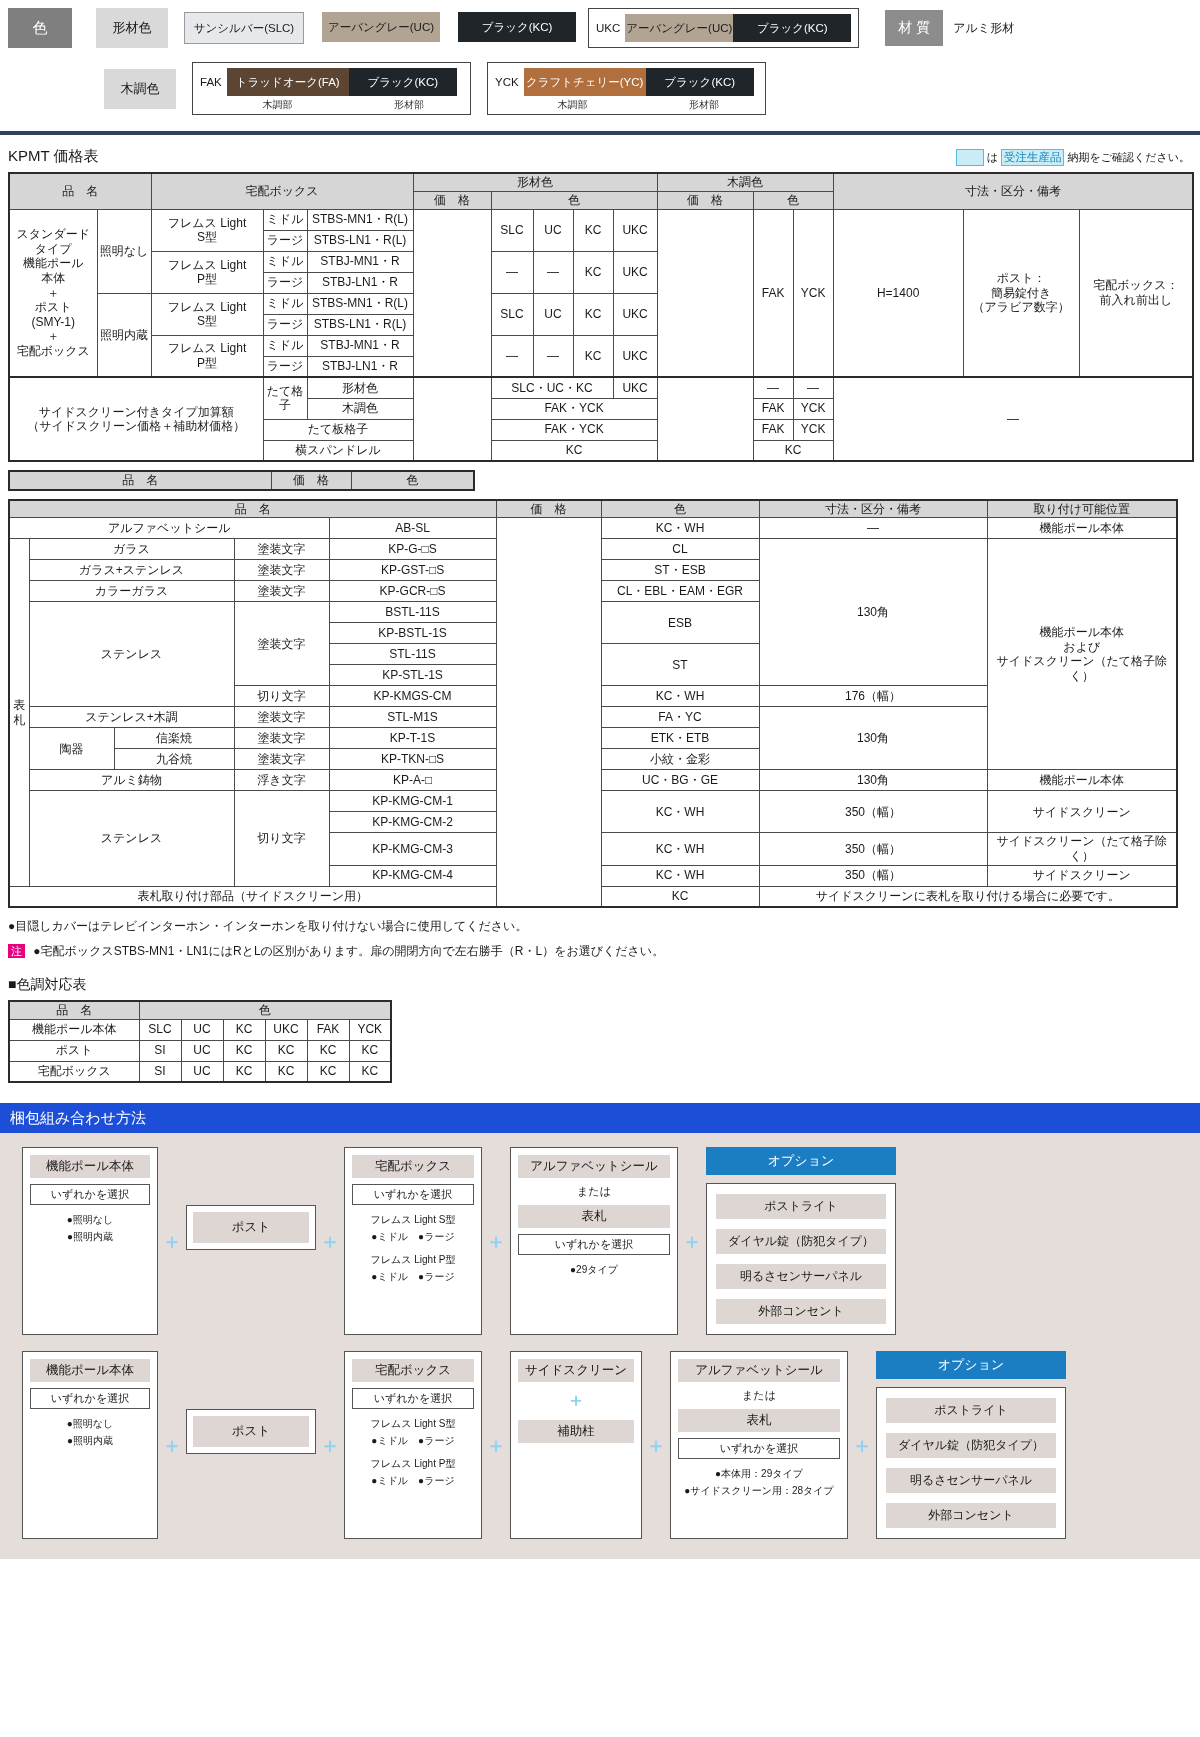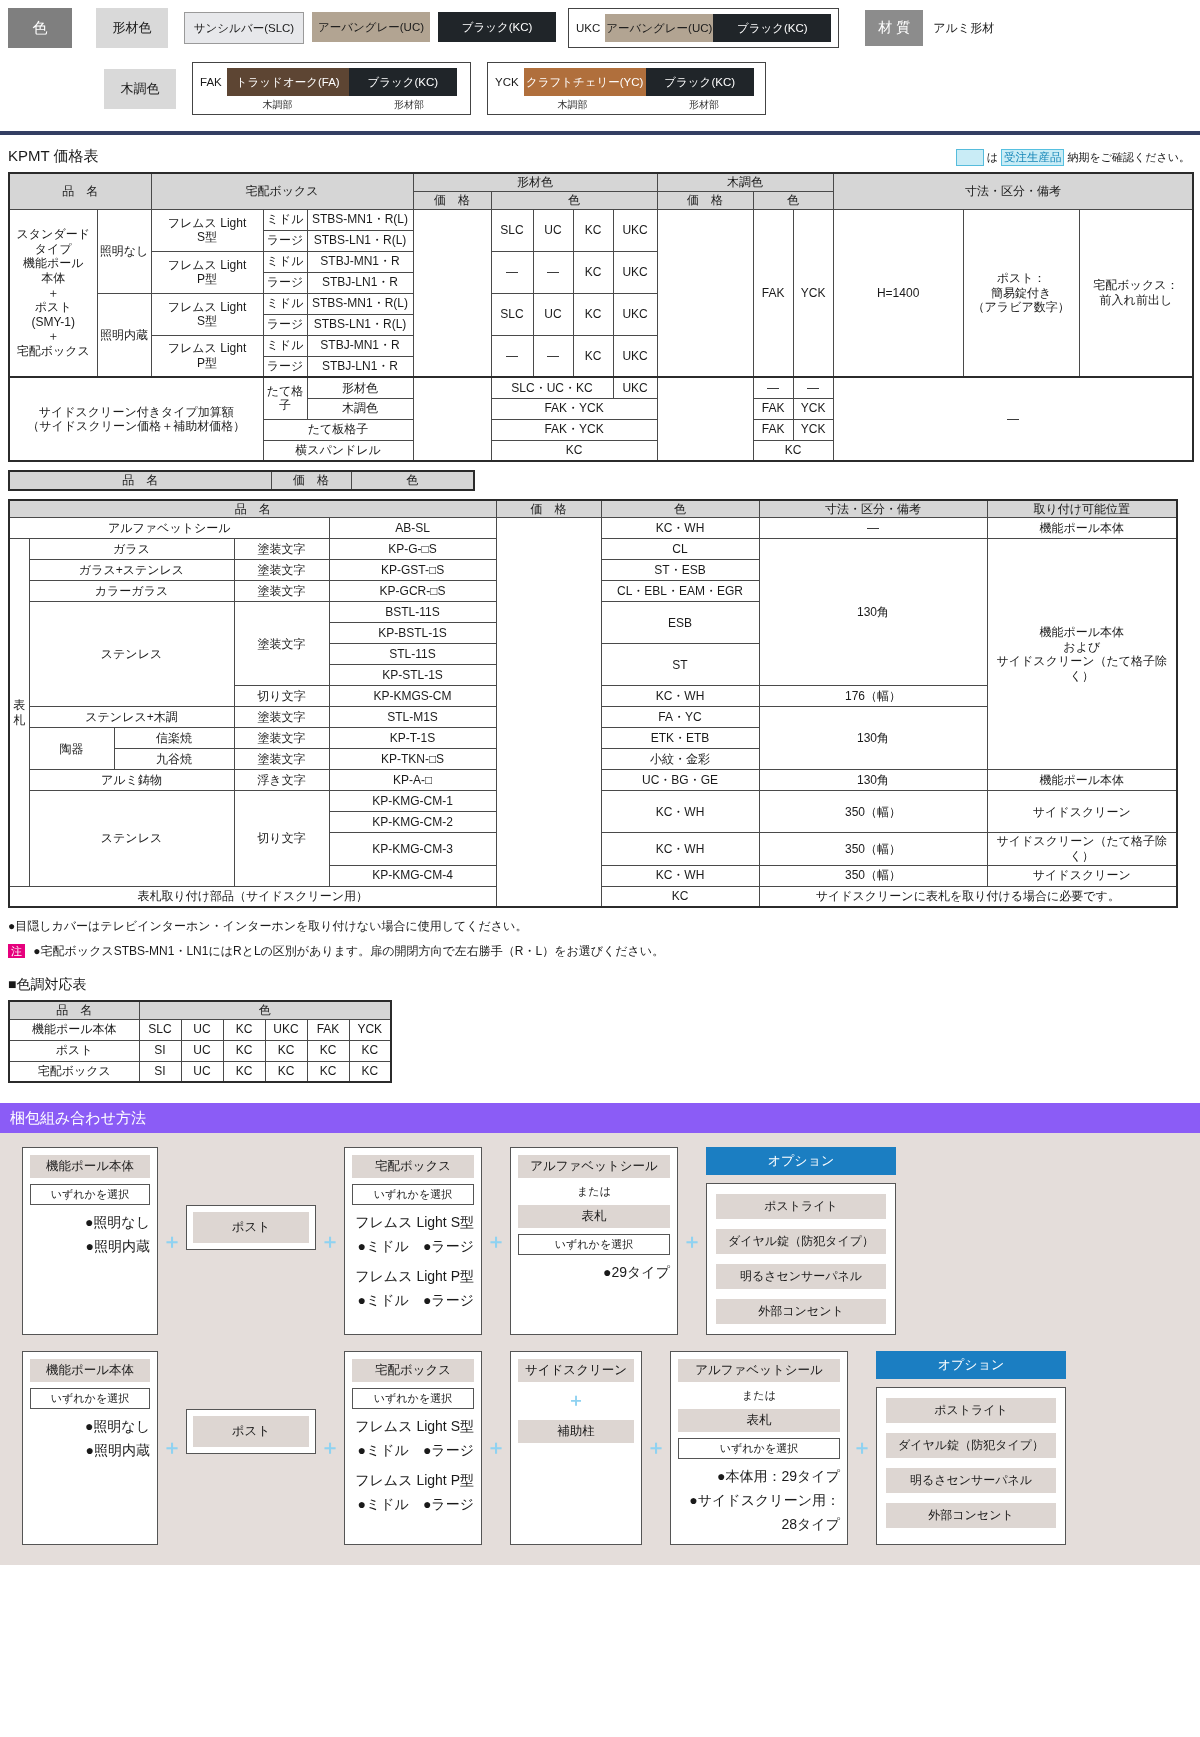--- a/index.html
+++ b/index.html
@@ -38,50 +38,50 @@
   .tbl tr.hrow{height:18px;}
   tr.sep td{border-top:2px solid #2b2b2b;}
   .t2{margin-top:8px;}
   .t3{margin-top:8px;}
   
   .notes{margin:10px 0 0 8px;font-size:12px;}
   .notes .line{margin-bottom:8px;}
   .chu{background:#e6007d;color:#fff;font-size:11px;padding:1px 3px;margin-right:5px;}
   .cm-title{margin:16px 0 6px 8px;font-size:14px;}
   
-  .packbar{margin-top:20px;height:30px;background:#8b5cf6;color:#fff;font-size:15px;line-height:30px;padding-left:10px;}
+  .packbar{margin-top:20px;height:30px;background:#1d4ed8;color:#fff;font-size:15px;line-height:30px;padding-left:10px;}
   .panel{background:#e4ddda;padding:14px 0 20px 22px;}
   .sec1{width:882px;}
   .sec2{width:1048px;}
   .sec-title{background:#fff;border:1px solid #555;height:28px;line-height:28px;text-align:center;font-size:13px;margin-bottom:12px;}
   .comprow{display:flex;align-items:stretch;}
   .cbox{background:#fff;border:1px solid #555;padding:7px 7px;box-sizing:border-box;}
   .strip{background:#ddd6d2;text-align:center;font-size:12.5px;padding:3px 0;margin-bottom:6px;}
   .selbox{border:1px solid #555;text-align:center;font-size:11px;padding:2px 0;margin-bottom:6px;background:#fff;}
-  .bullets{font-size:14px;line-height:1.7;text-align:right;}
+  .bullets{font-size:10px;line-height:1.7;text-align:center;}
   .plus{width:28px;display:flex;align-items:center;justify-content:center;color:#8fd2f1;font-size:20px;font-weight:bold;align-self:center;}
   .postwrap{align-self:flex-start;margin-top:58px;width:130px;}
   .postwrap .cbox{padding:6px;}
   .postwrap .strip{margin:0;padding:7px 0;}
   .optcol{width:190px;display:flex;flex-direction:column;}
   .opthead{background:#1b7ec2;color:#fff;text-align:center;font-size:13px;padding:5px 0;}
   .optbody{background:#fff;border:1px solid #555;margin-top:8px;padding:10px 9px;flex:1;}
   .optbody .strip{margin-bottom:10px;padding:4px 0;font-size:12px;}
   .optbody .strip:last-child{margin-bottom:0;}
   .orline{text-align:center;font-size:11px;margin-bottom:6px;}
   .plusmid{text-align:center;color:#8fd2f1;font-size:18px;font-weight:bold;margin:2px 0 8px 0;}
 </style>
 </head>
 <body>
 
 <div class="legend">
   <div class="lrow">
     <div class="lbl-dark">色</div>
     <div class="lbl-gray" style="margin-left:24px;">形材色</div>
-    <div style="display:flex;gap:8px;margin-left:16px;">
+    <div style="display:flex;gap:18px;margin-left:16px;">
       <div class="swatch sw-slc">サンシルバー(SLC)</div>
       <div class="swatch sw-uc">アーバングレー(UC)</div>
       <div class="swatch sw-kc">ブラック(KC)</div>
     </div>
     <div class="grp" style="margin-left:12px;">
       <span class="code">UKC</span>
       <div class="swatch sw-uc" style="width:108px;height:28px;">アーバングレー(UC)</div>
       <div class="swatch sw-kc" style="height:28px;">ブラック(KC)</div>
     </div>
     <div style="display:flex;align-items:center;margin-left:26px;">

